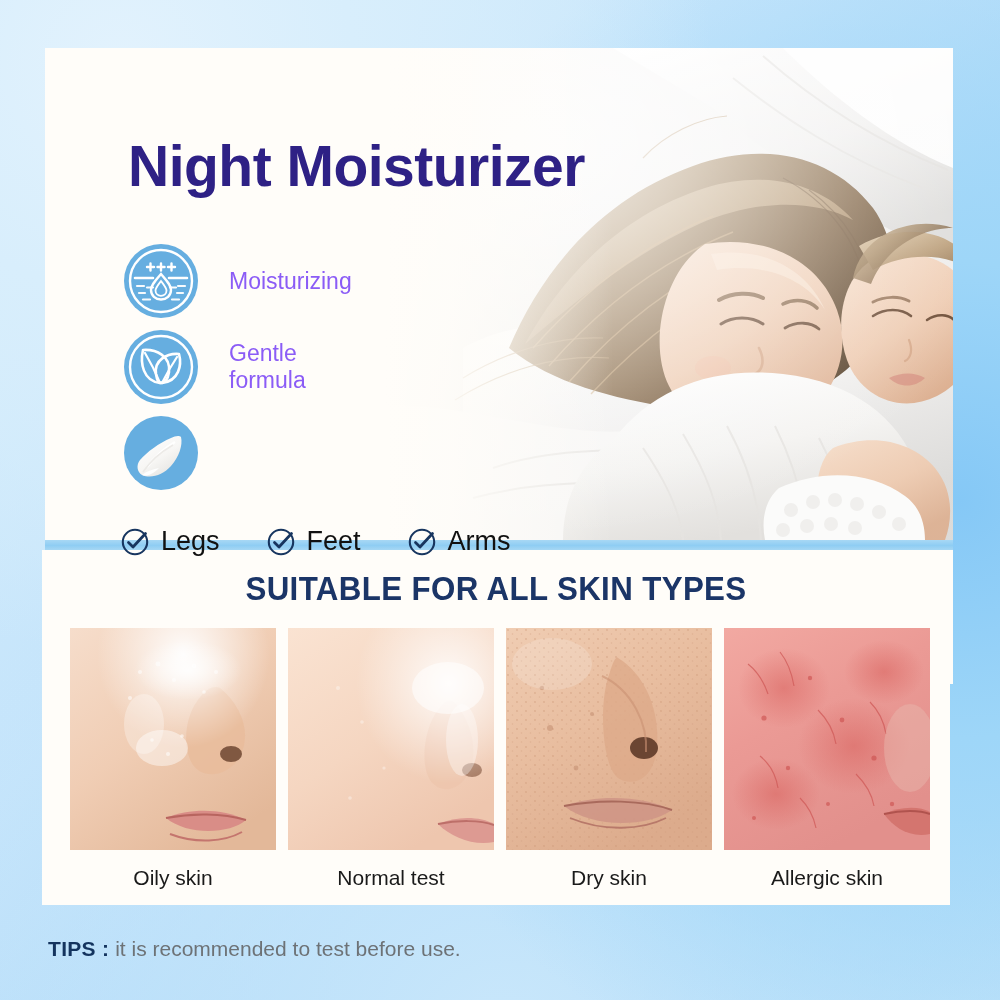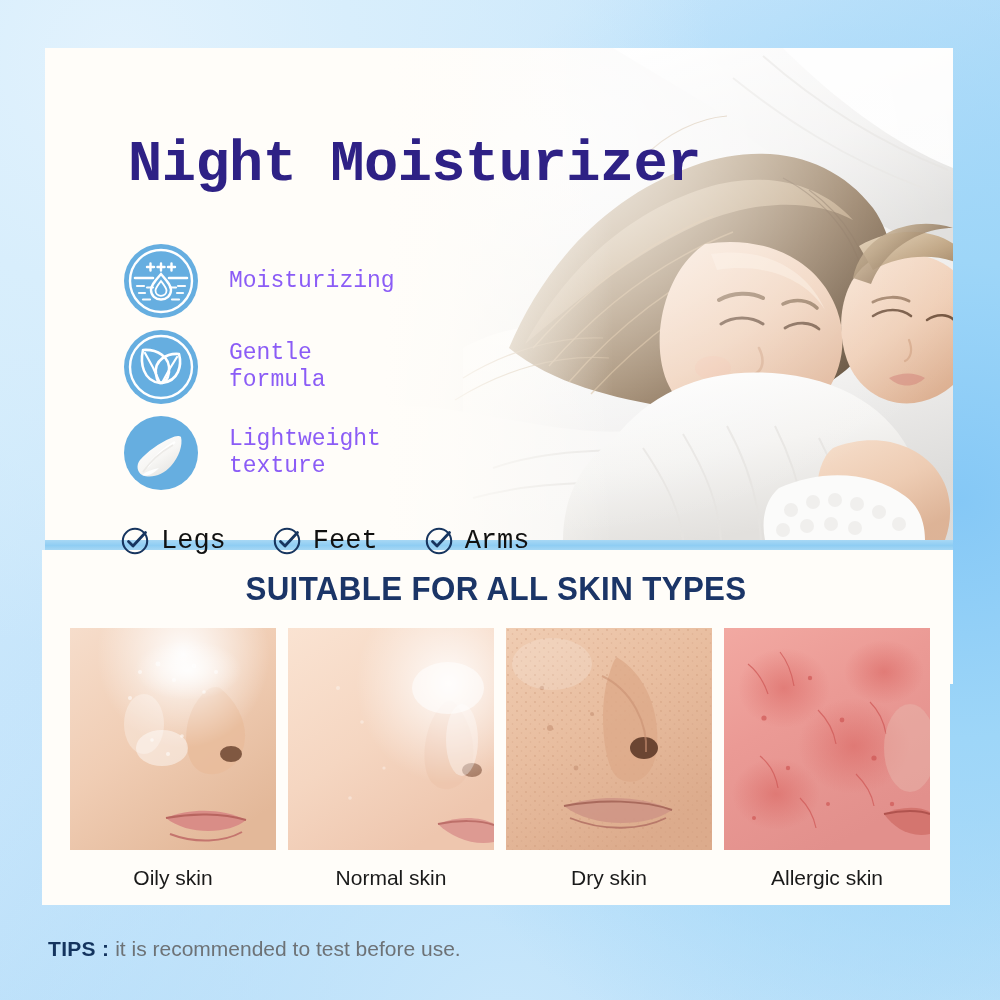--- a/index.html
+++ b/index.html
@@ -13,21 +13,21 @@
     background:
       radial-gradient(circle at 12% 6%, #e2f2fd 0%, #d8eefc 18%, rgba(216,238,252,0) 46%),
       radial-gradient(circle at 96% 50%, #85c8f6 0%, #9ed6f8 22%, rgba(158,214,248,0) 58%),
       radial-gradient(circle at 50% 104%, #c9e7fb 0%, rgba(201,231,251,0) 55%),
       linear-gradient(135deg,#d9effc 0%,#c4e4fb 40%,#a7d6f7 72%,#bfe2fa 100%);
   }
 
   
   .hero{
     position:absolute;left:45px;top:48px;width:908px;height:636px;
-    background:#fffdf9;overflow:hidden;font-family:Liberation Mono, monospace;
+    background:#fffdf9;overflow:hidden;
   }
   .hero-photo{
     position:absolute;right:0;top:0;width:640px;height:492px;
     overflow:hidden;
   }
   .photo-fade{
     position:absolute;left:0;top:0;width:300px;height:492px;
     background:linear-gradient(90deg,#fffdf9 0%,#fffdf9 24%,rgba(255,253,249,.88) 45%,rgba(255,253,249,.45) 72%,rgba(255,253,249,0) 100%);
     z-index:30;
   }
@@ -286,21 +286,20 @@
               </linearGradient>
             </defs>
             <circle cx="38" cy="38" r="37" fill="#66aee0"></circle>
             <path d="M58 22 C60 30 56 42 48 51 C40 60 28 64 19 60
                      C14 57 13 50 17 45 C24 37 36 28 48 23 C52 21 56 20 58 22 Z" fill="url(#creamG)"></path>
             <path d="M19 60 C24 56 30 54 36 53 C30 59 24 62 19 60 Z" fill="#ffffff" opacity="0.9"></path>
             <path d="M24 52 C30 44 40 34 52 27" stroke="#ffffff" stroke-width="2.4" fill="none" opacity="0.9"></path>
             <path d="M20 57 C26 48 36 38 50 30" stroke="#eceae7" stroke-width="1.6" fill="none"></path>
           </svg>
         </div>
-        <div class="f-label">Lightweight<br>texture</div>
       </div>
 
     </div>
 
     <div class="checks">
       <div class="check">
         <div class="check-ico">
           <svg width="30" height="30" viewBox="0 0 30 30">
             <circle cx="15" cy="15" r="12.2" fill="none" stroke="#17355f" stroke-width="2.1"></circle>
             <path d="M8.5 15.6 L13 20 L25.5 6.5" fill="none" stroke="#17355f" stroke-width="2.8" stroke-linecap="round" stroke-linejoin="round"></path>
@@ -407,21 +406,21 @@
             <ellipse cx="160" cy="60" rx="36" ry="26" fill="#ffffff" opacity="0.55"></ellipse>
             <ellipse cx="174" cy="112" rx="16" ry="36" fill="#ffffff" opacity="0.35"></ellipse>
             <g fill="#ffffff" opacity="0.35">
               <circle cx="50" cy="60" r="2"></circle>
                 <circle cx="74" cy="94" r="1.8"></circle>
               <circle cx="96" cy="140" r="1.6"></circle>
                 <circle cx="62" cy="170" r="1.8"></circle>
             </g>
           </svg>
         </div>
-        <div class="thumb-label">Normal skin</div>
+        <div class="thumb-label">Normal test</div>
       </div>
 
       <div class="thumb-wrap">
         <div class="thumb">
           <svg width="206" height="222" viewBox="0 0 206 222" preserveAspectRatio="none">
             <defs>
               <linearGradient id="dryBg" x1="0" y1="0" x2="0.6" y2="1">
                 <stop offset="0%" stop-color="#f0cdb3"></stop>
                 <stop offset="50%" stop-color="#e8bd9f"></stop>
                 <stop offset="100%" stop-color="#dcab8c"></stop>

